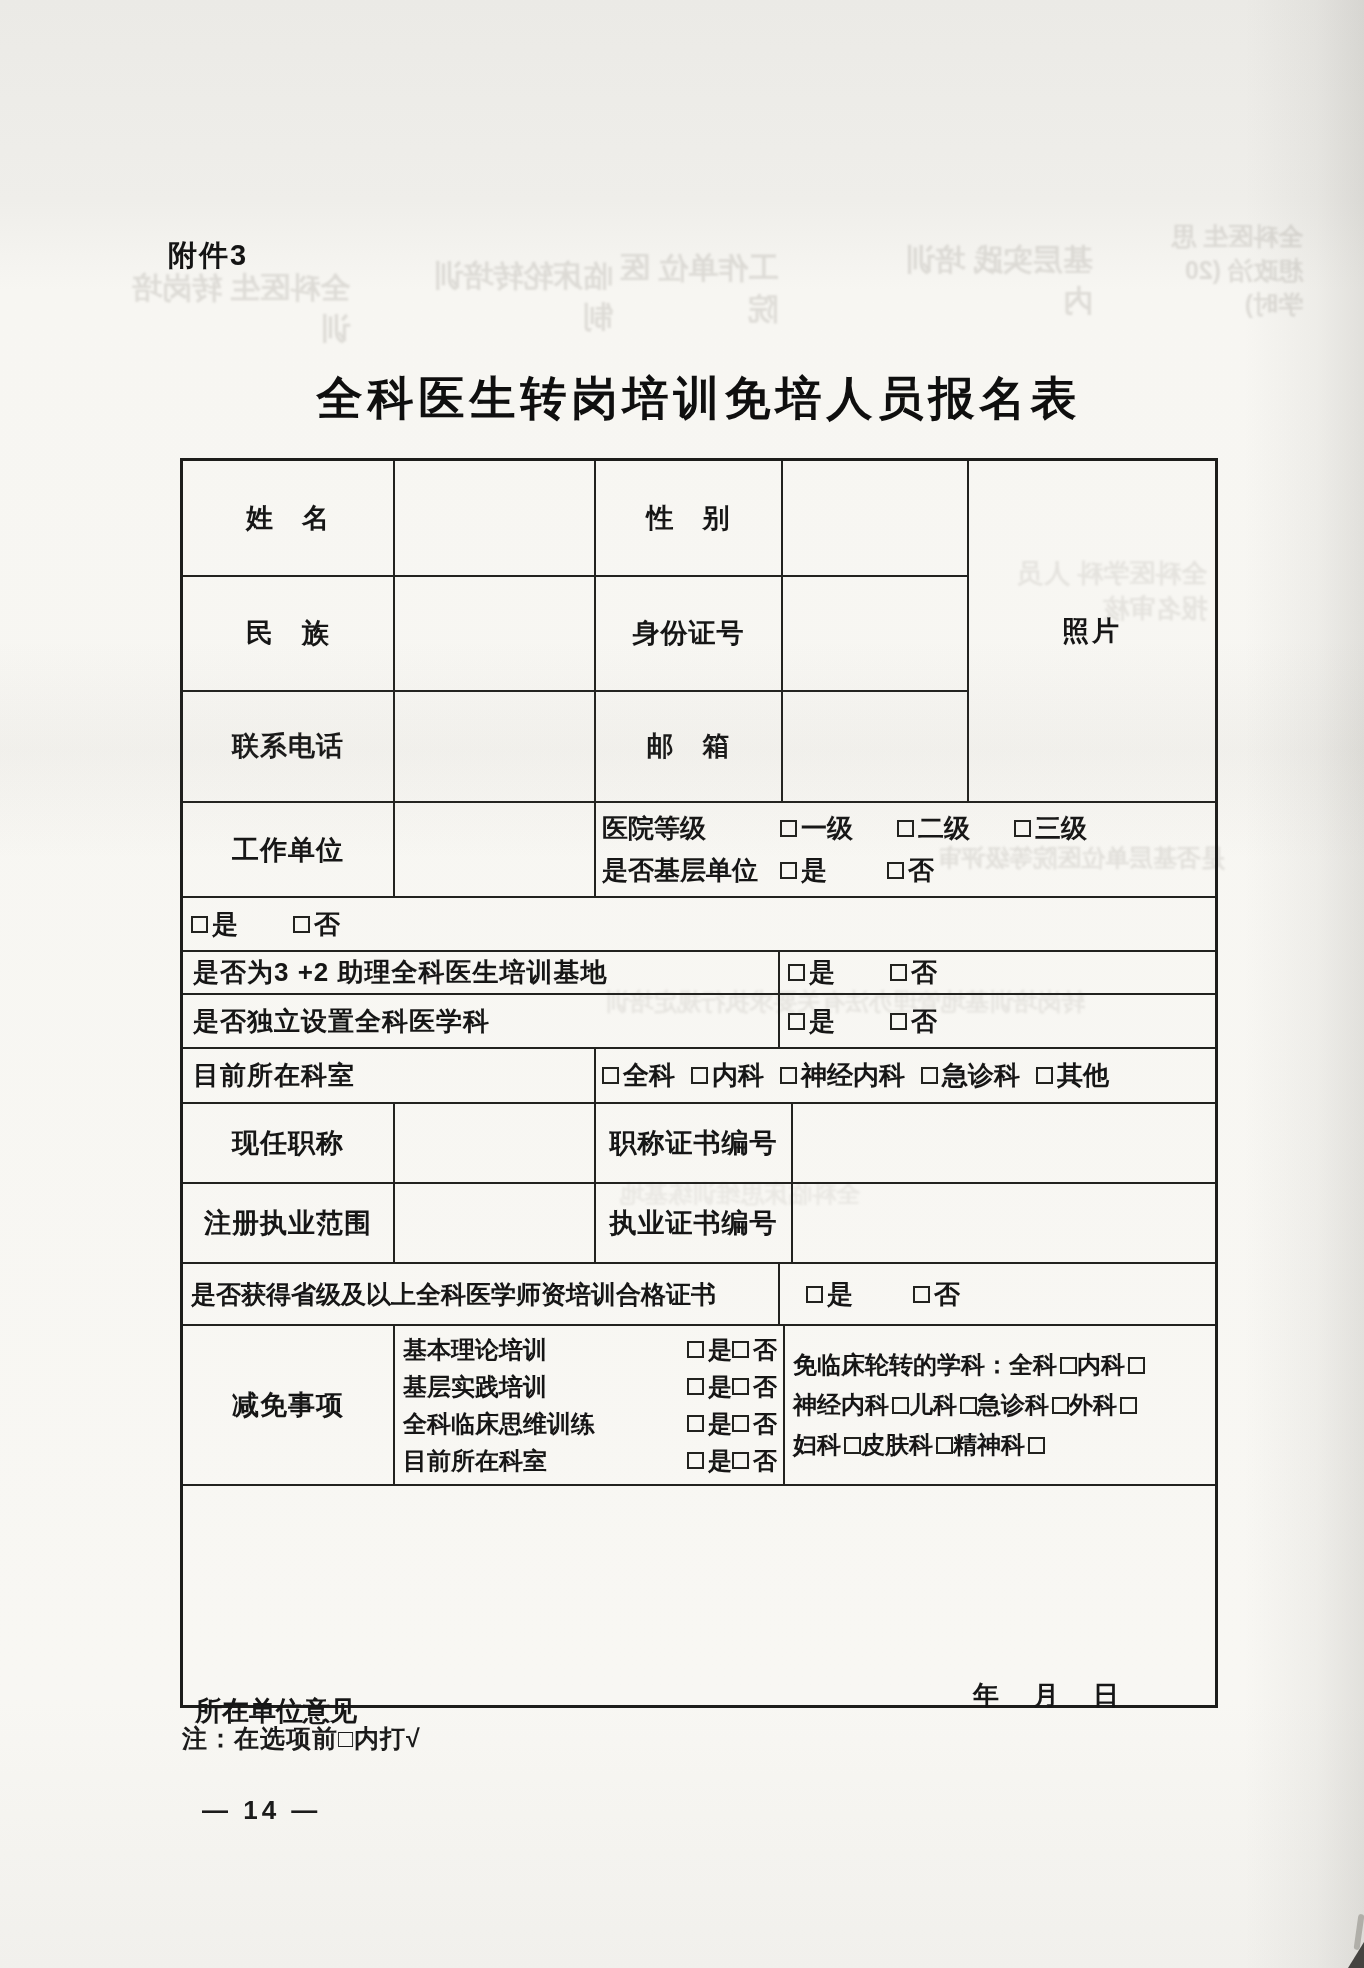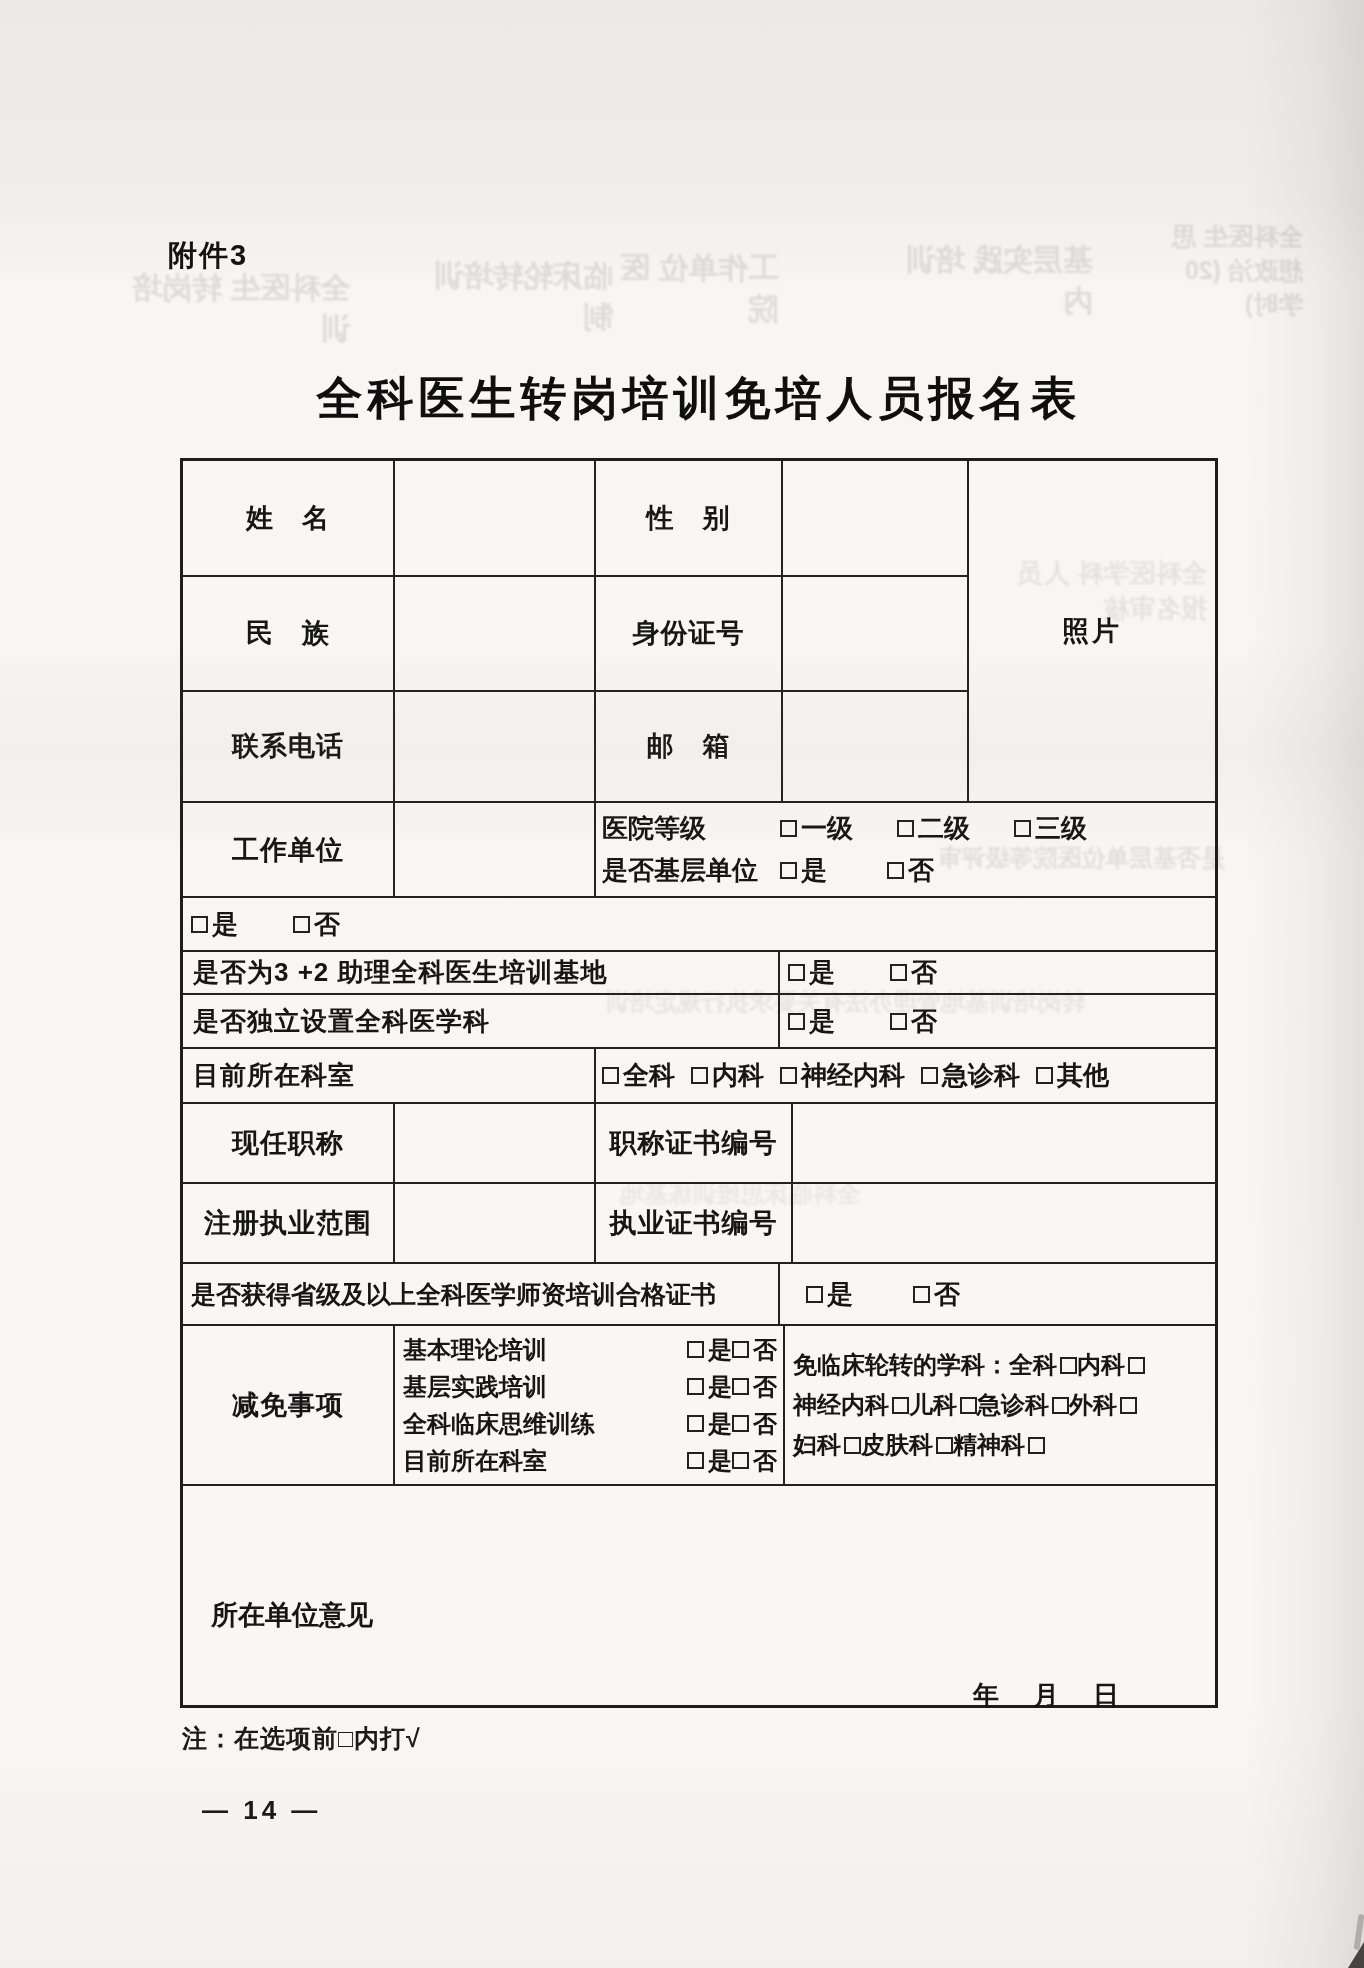--- a/index.html
+++ b/index.html
@@ -75,21 +75,21 @@
   .cert-box{flex:1;padding-left:26px;font-size:26px;font-weight:700;}
 
   .r12{height:160px;}
   .red-label{width:212px;}
   .red-mid{width:390px;flex-direction:column;align-items:stretch;justify-content:center;padding:4px 6px 4px 8px;}
   .ritem{display:flex;align-items:center;justify-content:space-between;height:37px;font-size:24px;font-weight:700;}
   .red-right{flex:1;flex-direction:column;align-items:flex-start;justify-content:center;padding-left:8px;font-size:24px;font-weight:700;}
   .eline{display:flex;align-items:center;height:40px;white-space:nowrap;}
 
   .r13{height:243px;border-bottom:none;position:relative;}
-  .op-cell{flex:1;align-items:center;padding:14px 0 0 28px;font-size:27px;font-weight:700;border-right:none;}
+  .op-cell{flex:1;align-items:flex-end;padding:14px 0 0 12px;font-size:27px;font-weight:700;border-right:none;}
   .date-line{position:absolute;right:92px;bottom:16px;font-size:26px;font-weight:700;letter-spacing:4px;word-spacing:10px;}
 
   
   .cb{display:inline-block;width:17px;height:17px;border:2px solid #22221f;background:transparent;
     vertical-align:-2px;flex:none;}
   .cb-item{display:inline-flex;align-items:center;white-space:nowrap;}
   .cb-item .cb{margin-right:4px;}
   .cb-item-after .cb{margin-left:3px;margin-right:0;}
   .gap44 .cb-item:not(:last-child){margin-right:44px;}
   .gap55 .cb-item:not(:last-child){margin-right:55px;}

